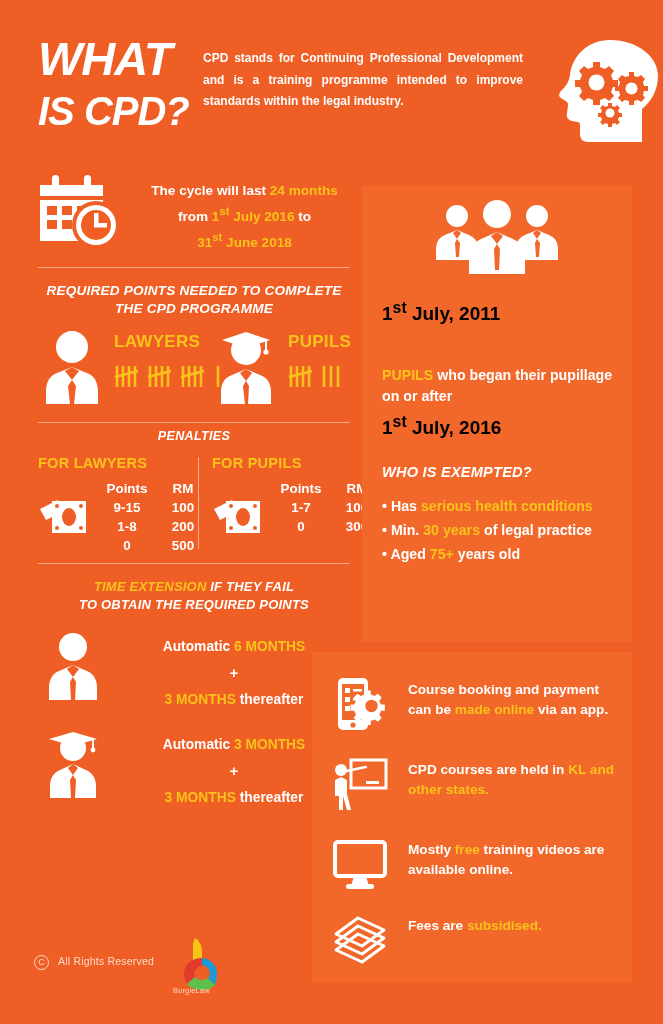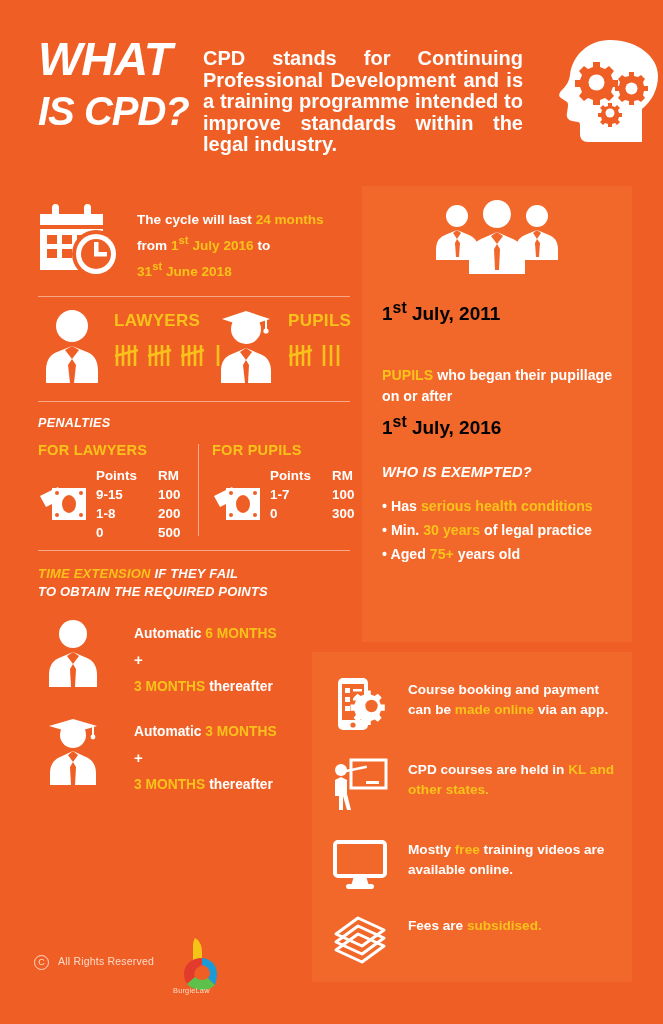--- a/index.html
+++ b/index.html
@@ -16,27 +16,27 @@
   
   .header { position:absolute; left:38px; top:34px; width:600px; height:120px; }
   .title { position:absolute; left:0; top:0; width:180px; }
   .title .l1, .title .l2 {
     font-weight:bold; font-style:italic; font-size:47px; line-height:50px;
     letter-spacing:-1px; color:#ffffff;
   }
   .title .l2 { font-size:40px; line-height:46px; margin-top:4px; }
   .intro {
     position:absolute; left:165px; top:14px; width:320px;
-    font-size:20px; line-height:21.5px; font-weight:bold;
+    font-size:12px; line-height:21.5px; font-weight:bold;
     text-align:justify; text-align-last:left; color:#fdfdfd;
   }
   .head-icon { position:absolute; left:510px; top:0px; width:110px; height:115px; }
 
   
-  .left { position:absolute; left:38px; top:196px; width:312px; }
+  .left { position:absolute; left:38px; top:167px; width:312px;text-align:center; }
 
   .cycle-row { position:relative; height:92px; }
   .cal-icon { position:absolute; left:0; top:6px; width:84px; height:76px; }
   .cycle-text {
     position:absolute; left:99px; top:13px; width:215px;
     font-size:13.6px; line-height:21px; font-weight:bold;
   }
   .hr { height:1px; background:rgba(255,255,255,0.45); margin:8px 0 0 0; }
 
   .sec-head {
@@ -147,20 +147,24 @@
       </div>
       <div class="cycle-text">
         <span>The cycle will last </span><span class="yellow">24 months</span><br>
         <span>from </span><span class="yellow">1</span><sup class="yellow">st</sup><span class="yellow"> July 2016</span><span> to</span><br>
         <span class="yellow">31</span><sup class="yellow">st</sup><span class="yellow"> June 2018</span>
       </div>
     </div>
 
     <div class="hr"></div>
 
+    <div class="sec-head">
+      <span>REQUIRED POINTS NEEDED TO COMPLETE</span><br>
+      <span>THE CPD PROGRAMME</span>
+    </div>
 
     <div class="points-row">
       <div class="pr-person" style="left:6px;">
         <svg viewBox="0 0 56 76" width="56" height="76">
           <circle cx="28" cy="17" r="16" fill="#ffffff"></circle>
           <path fill="#ffffff" d="M28 37 L13 43 C5 46 2 53 2 62 L2 74 L54 74 L54 62 C54 53 51 46 43 43z"></path>
           <path fill="#ef5f25" d="M28 37 L21 41 L28 50 L35 41z"></path>
           <path fill="#ef5f25" d="M28 50 L24 56 L26 74 L30 74 L32 56z"></path>
         </svg>
       </div>
@@ -213,21 +217,21 @@
               <line x1="43" y1="4" x2="43" y2="25"></line>
             <line x1="50" y1="4" x2="50" y2="25"></line>
           </g>
         </svg>
       </div>
     </div>
 
     <div class="hr"></div>
 
     <div class="pen-wrap">
-      <div class="pen-title" style="margin-top:14px;">PENALTIES</div>
+      <div class="pen-title" style="margin-top:6px;">PENALTIES</div>
       <div class="pen-cols">
         <div class="pen-divider"></div>
 
         <div class="pen-col c1">
           <h4>FOR LAWYERS</h4>
           <div class="pen-body">
             <div class="money-icon">
               <svg viewBox="0 0 52 42" width="52" height="42">
                 <path fill="#ffffff" d="M2 14 L20 5 L26 16 L8 25z"></path>
                 <rect x="14" y="6" width="34" height="32" fill="#ffffff"></rect>

